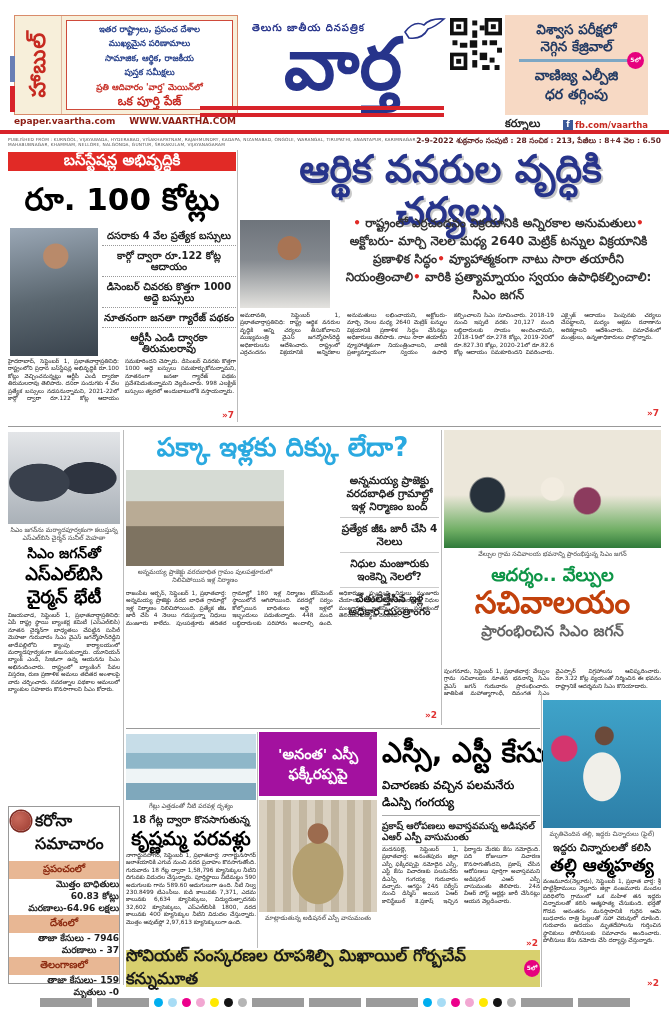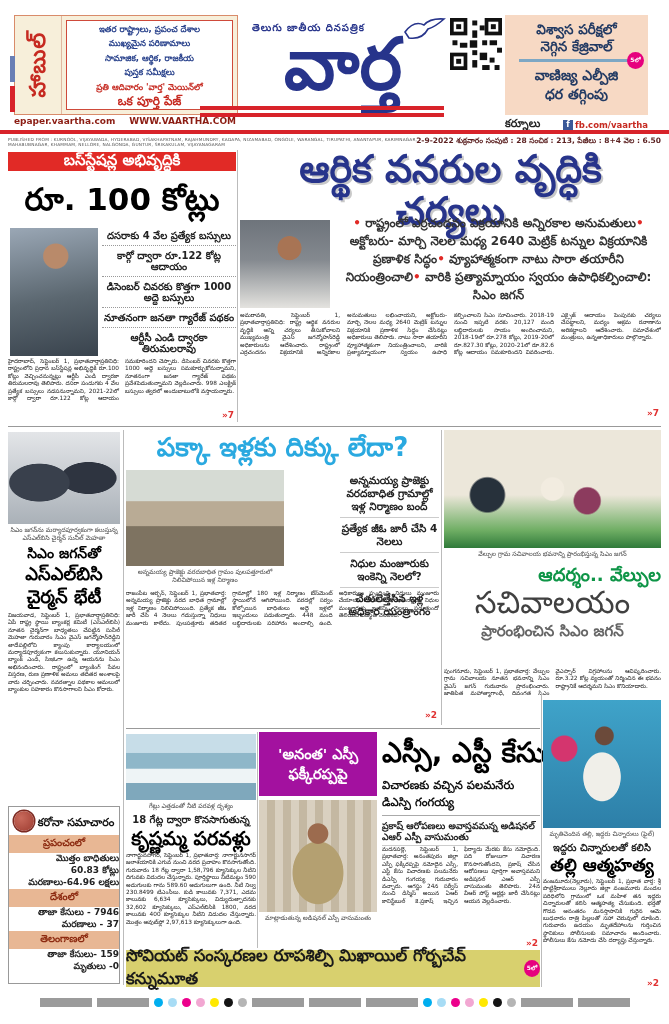--- a/index.html
+++ b/index.html
@@ -72,22 +72,22 @@
   .slbc-body{left:8px;top:612px;width:112px;height:188px;}
   .homes-head{left:126px;top:432px;width:313px;text-align:center;font-size:26px;font-weight:900;color:#2aa9e0;}
   .homes-photo{left:126px;top:470px;width:158px;height:96px;}
   .homes-cap{left:126px;top:568px;width:158px;}
   .homes-points{left:292px;top:470px;width:147px;}
   .homes-points div{font-size:10.5px;font-weight:800;color:#222;text-align:center;padding:4px 0;border-bottom:1px solid #ccc;line-height:13px;margin-left:48px;}
   .homes-points div:last-child{border-bottom:none;}
   .homes-body{left:126px;top:590px;width:313px;height:130px;}
   .sach-photo{left:444px;top:430px;width:217px;height:118px;}
   .sach-cap{left:444px;top:550px;width:217px;}
-  .sach-kicker{left:444px;top:564px;width:217px;text-align:right;font-size:18px;font-weight:800;color:#0e9547;}
-  .sach-head{left:444px;top:584px;width:217px;text-align:center;font-size:31px;font-weight:400;color:#404040;}
+  .sach-kicker{left:444px;top:564px;width:217px;text-align:center;font-size:18px;font-weight:800;color:#0e9547;}
+  .sach-head{left:444px;top:584px;width:217px;text-align:center;font-size:31px;font-weight:700;color:#c2410c;}
   .sach-sub1{left:444px;top:622px;width:217px;text-align:center;font-size:15px;font-weight:700;color:#666;}
   .sach-sub2{left:444px;top:642px;width:217px;text-align:center;font-size:12px;font-weight:900;color:#111;border-top:1px solid #aaa;border-bottom:1px solid #aaa;padding:3px 0;}
   .sach-body{left:444px;top:668px;width:217px;height:52px;}
   
   .dam-photo{left:126px;top:734px;width:130px;height:66px;}
   .dam-cap{left:126px;top:802px;width:130px;}
   .kri-kicker{left:126px;top:814px;width:130px;text-align:center;font-size:10px;font-weight:800;color:#222;}
   .kri-head{left:126px;top:827px;width:130px;text-align:center;font-size:19px;font-weight:900;color:#000;}
   .kri-body{left:126px;top:852px;width:130px;height:96px;}
   .scst-box{left:259px;top:732px;width:118px;height:64px;background:#a3119f;color:#fff;text-align:center;font-size:14.5px;line-height:20px;font-weight:900;display:flex;flex-direction:column;justify-content:center;}
@@ -98,21 +98,21 @@
   .scst-sub2{left:382px;top:796px;width:158px;font-size:9.3px;font-weight:800;color:#222;border-bottom:1px solid #ccc;padding-bottom:3px;line-height:11px;}
   .scst-sub3{left:382px;top:820px;width:158px;font-size:9.3px;font-weight:800;color:#222;border-bottom:1px solid #ccc;padding-bottom:3px;line-height:11px;}
   .scst-body{left:382px;top:846px;width:158px;height:102px;}
   .mom-photo{left:543px;top:700px;width:118px;height:128px;}
   .mom-cap{left:543px;top:830px;width:118px;}
   .mom-kicker{left:543px;top:842px;width:118px;text-align:center;font-size:10px;font-weight:800;color:#222;}
   .mom-head{left:543px;top:855px;width:118px;text-align:center;font-size:17.5px;font-weight:900;color:#000;}
   .mom-body{left:543px;top:878px;width:118px;height:110px;}
   
   .corona{left:8px;top:806px;width:112px;height:178px;border:1px solid #999;box-sizing:border-box;}
-  .corona-title{display:flex;align-items:flex-end;gap:4px;justify-content:center;padding:4px 2px;font-size:11px;font-weight:800;color:#111;}
+  .corona-title{display:flex;align-items:flex-start;gap:4px;justify-content:center;padding:4px 2px;font-size:16px;font-weight:800;color:#111;}
   .virus{width:20px;height:20px;border-radius:50%;background:radial-gradient(circle at 35% 35%,#c96a5c,#9c3b30);box-shadow:0 0 0 1.5px #7c2a22;flex:none;}
   .cor-sec-h{background:#e8b794;color:#8c2a10;font-size:10px;font-weight:900;text-align:center;padding:2px 0;}
   .cor-row{font-size:9px;font-weight:800;color:#222;text-align:right;padding:0 0;}
   
   .strip{left:126px;top:950px;width:414px;height:37px;background:#d8d06e;display:flex;align-items:center;justify-content:center;gap:6px;}
   .strip-text{font-size:16.5px;font-weight:900;color:#1a1a1a;}
   
   .marks{left:0;top:998px;width:669px;display:flex;align-items:center;justify-content:center;gap:5px;}
   .mk-bar{width:52px;height:9px;background:#9b9b9b;}
   .mk-dot{width:9px;height:9px;border-radius:50%;}

